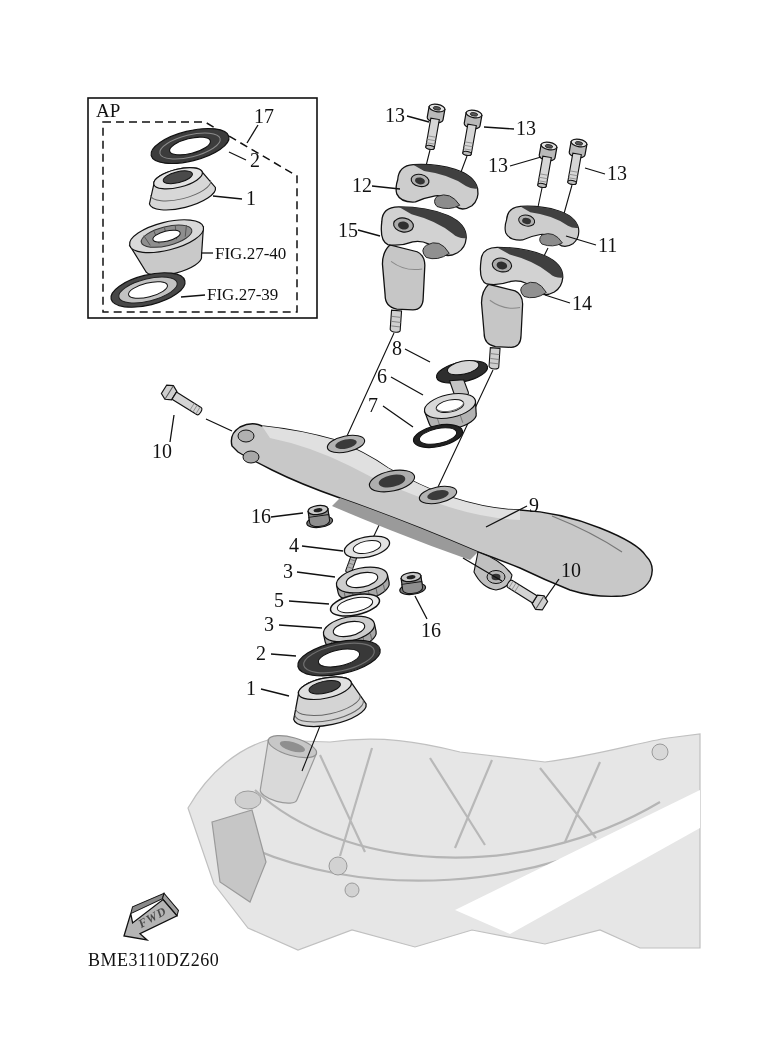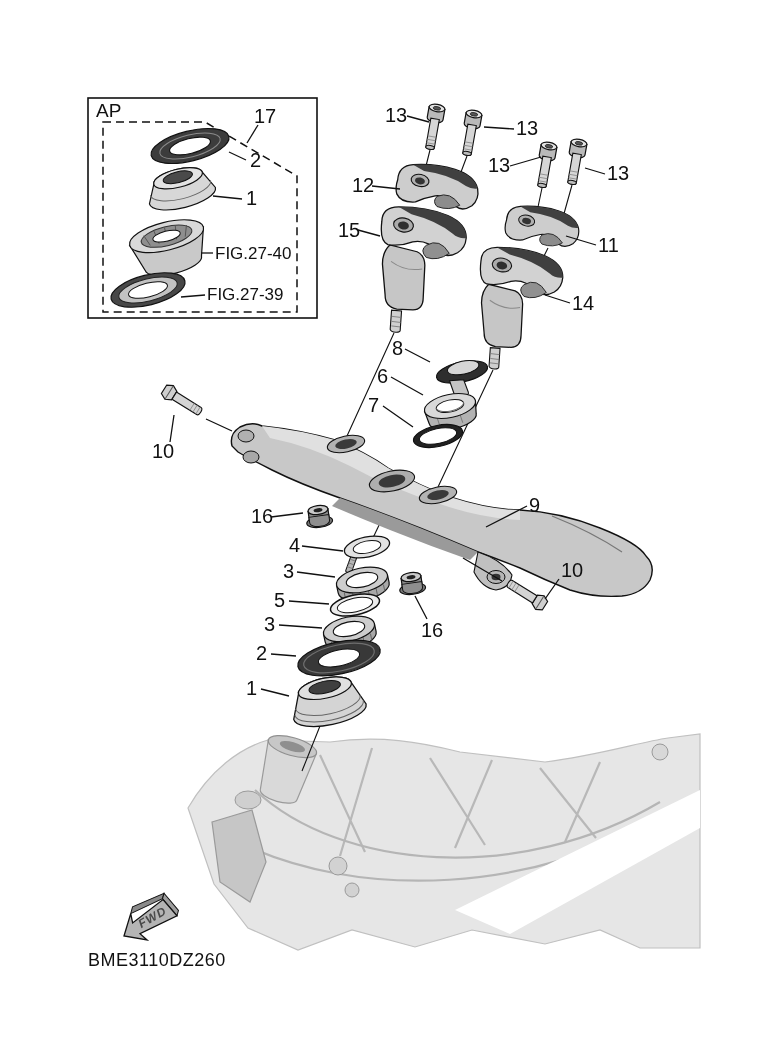--- a/index.html
+++ b/index.html
@@ -1,17 +1,17 @@
 <!DOCTYPE html>
 <html><head>
 <meta charset="utf-8">
 <style>
   html,body{margin:0;padding:0;background:#ffffff;}
   #page{position:relative;width:770px;height:1064px;background:#fff;overflow:hidden;
-        font-family:Liberation Sans, sans-serif;}
+        font-family:Liberation Serif, serif;}
   svg{display:block;}
   text{fill:#111;}
   .cl{font-size:20px;}
   .figref{font-size:17px;}
   .ap{font-size:19px;}
   .code{font-size:18px;letter-spacing:.5px;}
   .fwd{font-size:12px;font-weight:bold;font-style:italic;fill:#4a4a4a;letter-spacing:1px;}
   .ld{stroke:#111;stroke-width:1.3;fill:none;}
   .ax{stroke:#111;stroke-width:1.1;fill:none;}
   .dash{stroke:#111;stroke-width:1.5;fill:none;stroke-dasharray:8 5;}

